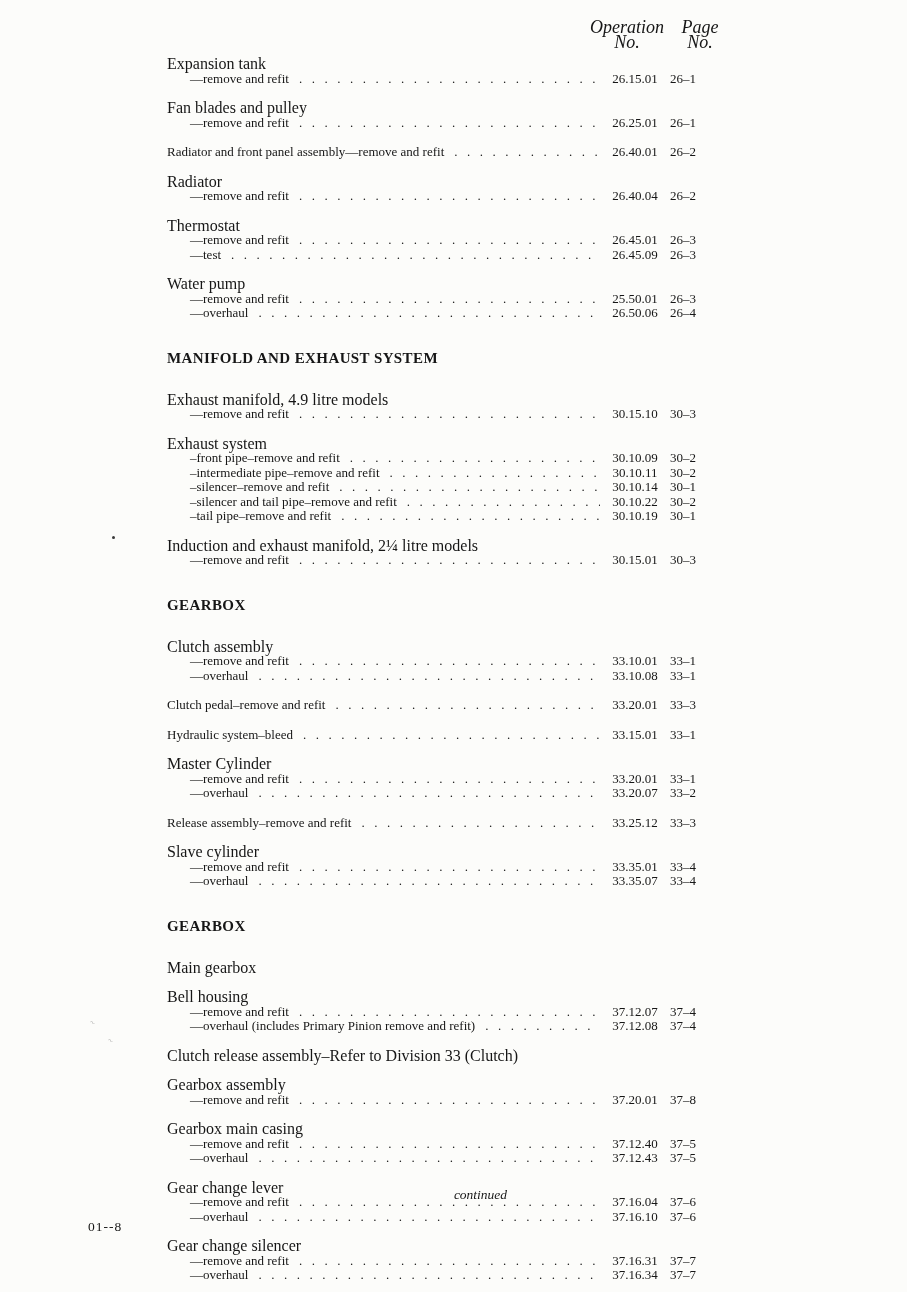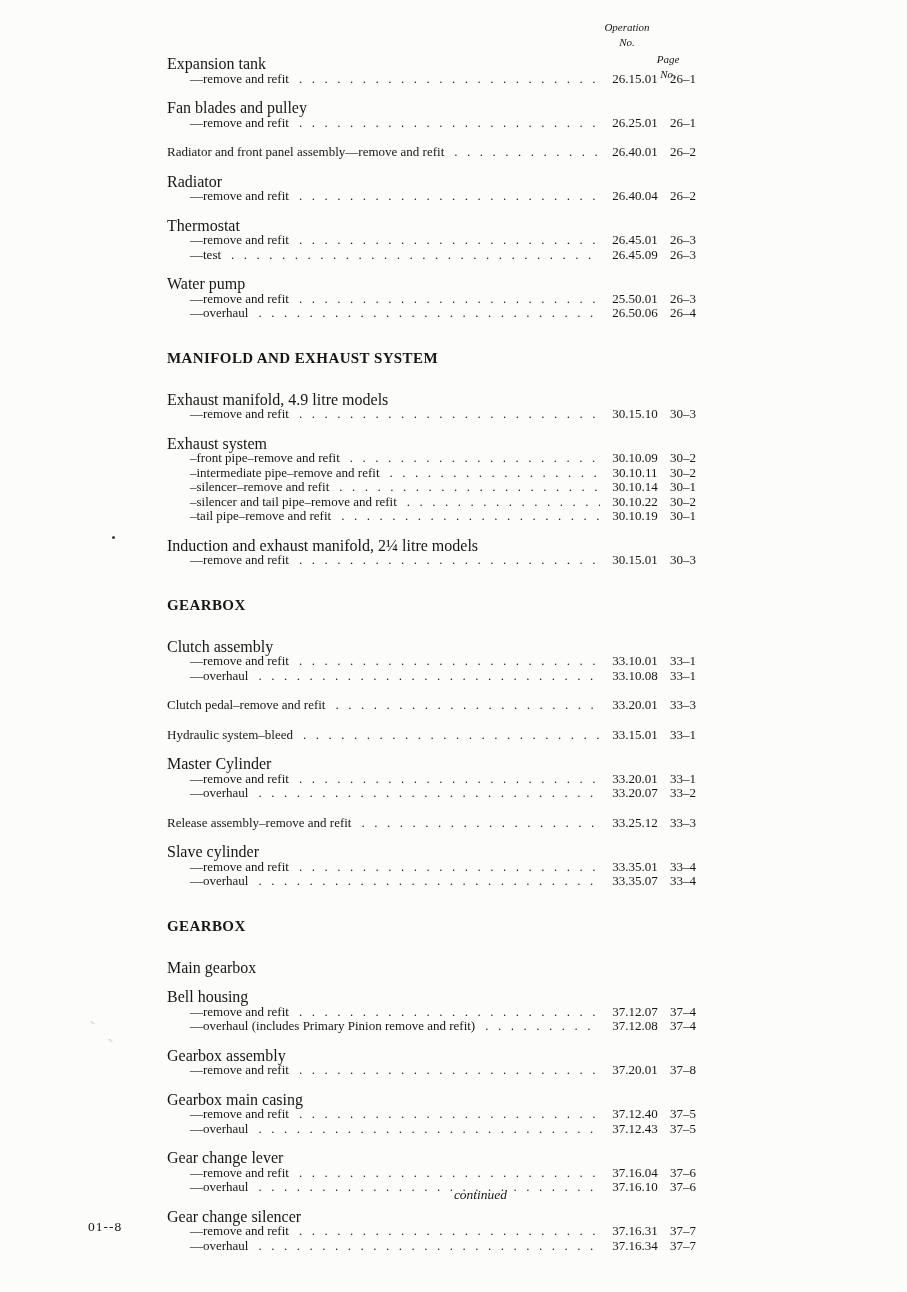--- a/index.html
+++ b/index.html
@@ -10,23 +10,23 @@
   }
   .page{
     position:relative;
     width:907px;height:1292px;
     background:#fcfcfa;
     color:#161616;
     overflow:hidden;
   }
   
   .toc-header{position:absolute;top:20px;left:0;width:907px;height:36px;}
-  .col-head{position:absolute;font-style:italic;font-size:11px;line-height:15px;text-align:center;}
+  .col-head{position:absolute;font-style:italic;font-size:18px;line-height:15px;text-align:center;}
   .op-head{left:560px;width:134px;}
-  .page-head{left:628px;width:80px;margin-top:32px;}
+  .page-head{left:660px;width:80px;}
 
   
   .toc-body{
     position:absolute;top:57px;left:167px;width:563px;
   }
   .section-heading{
     font-weight:bold;font-size:15px;letter-spacing:.4px;
     margin:29px 0 26px 0;
   }
   .toc-item{margin:0 0 15px 0;}
@@ -292,20 +292,23 @@
             <span class="page-col">37–4</span>
           </div>
           <div class="item-row indent">
             <span class="row-label">—overhaul (includes Primary Pinion remove and refit)</span>
             <span class="leader-dots">............................................................</span>
             <span class="op-col">37.12.08</span>
             <span class="page-col">37–4</span>
           </div>
         </div>
         <div class="toc-item">
+          <div class="item-title">Clutch release assembly–Refer to Division 33 (Clutch)</div>
+        </div>
+        <div class="toc-item">
           <div class="item-title">Gearbox assembly</div>
           <div class="item-row indent">
             <span class="row-label">—remove and refit</span>
             <span class="leader-dots">............................................................</span>
             <span class="op-col">37.20.01</span>
             <span class="page-col">37–8</span>
           </div>
         </div>
         <div class="toc-item">
           <div class="item-title">Gearbox main casing</div>

